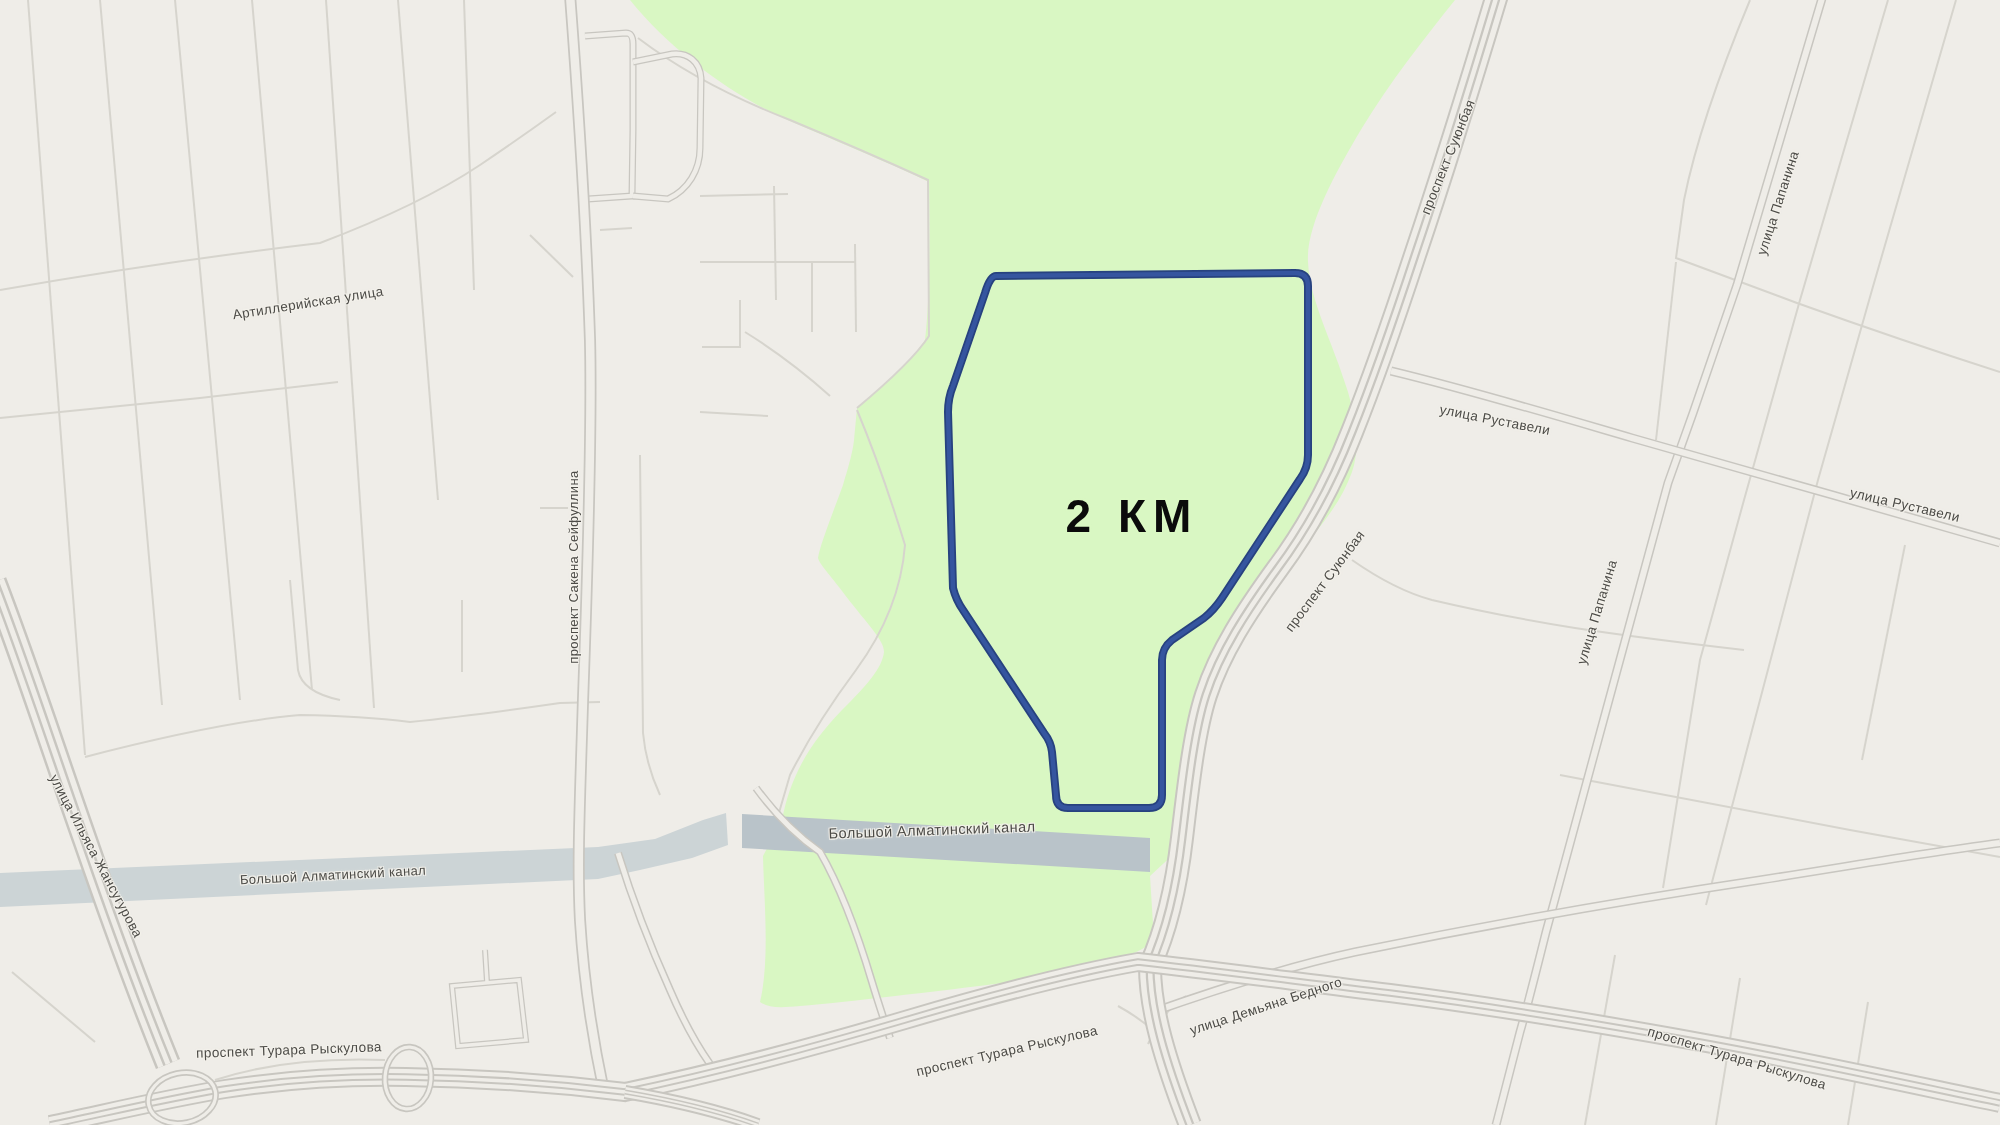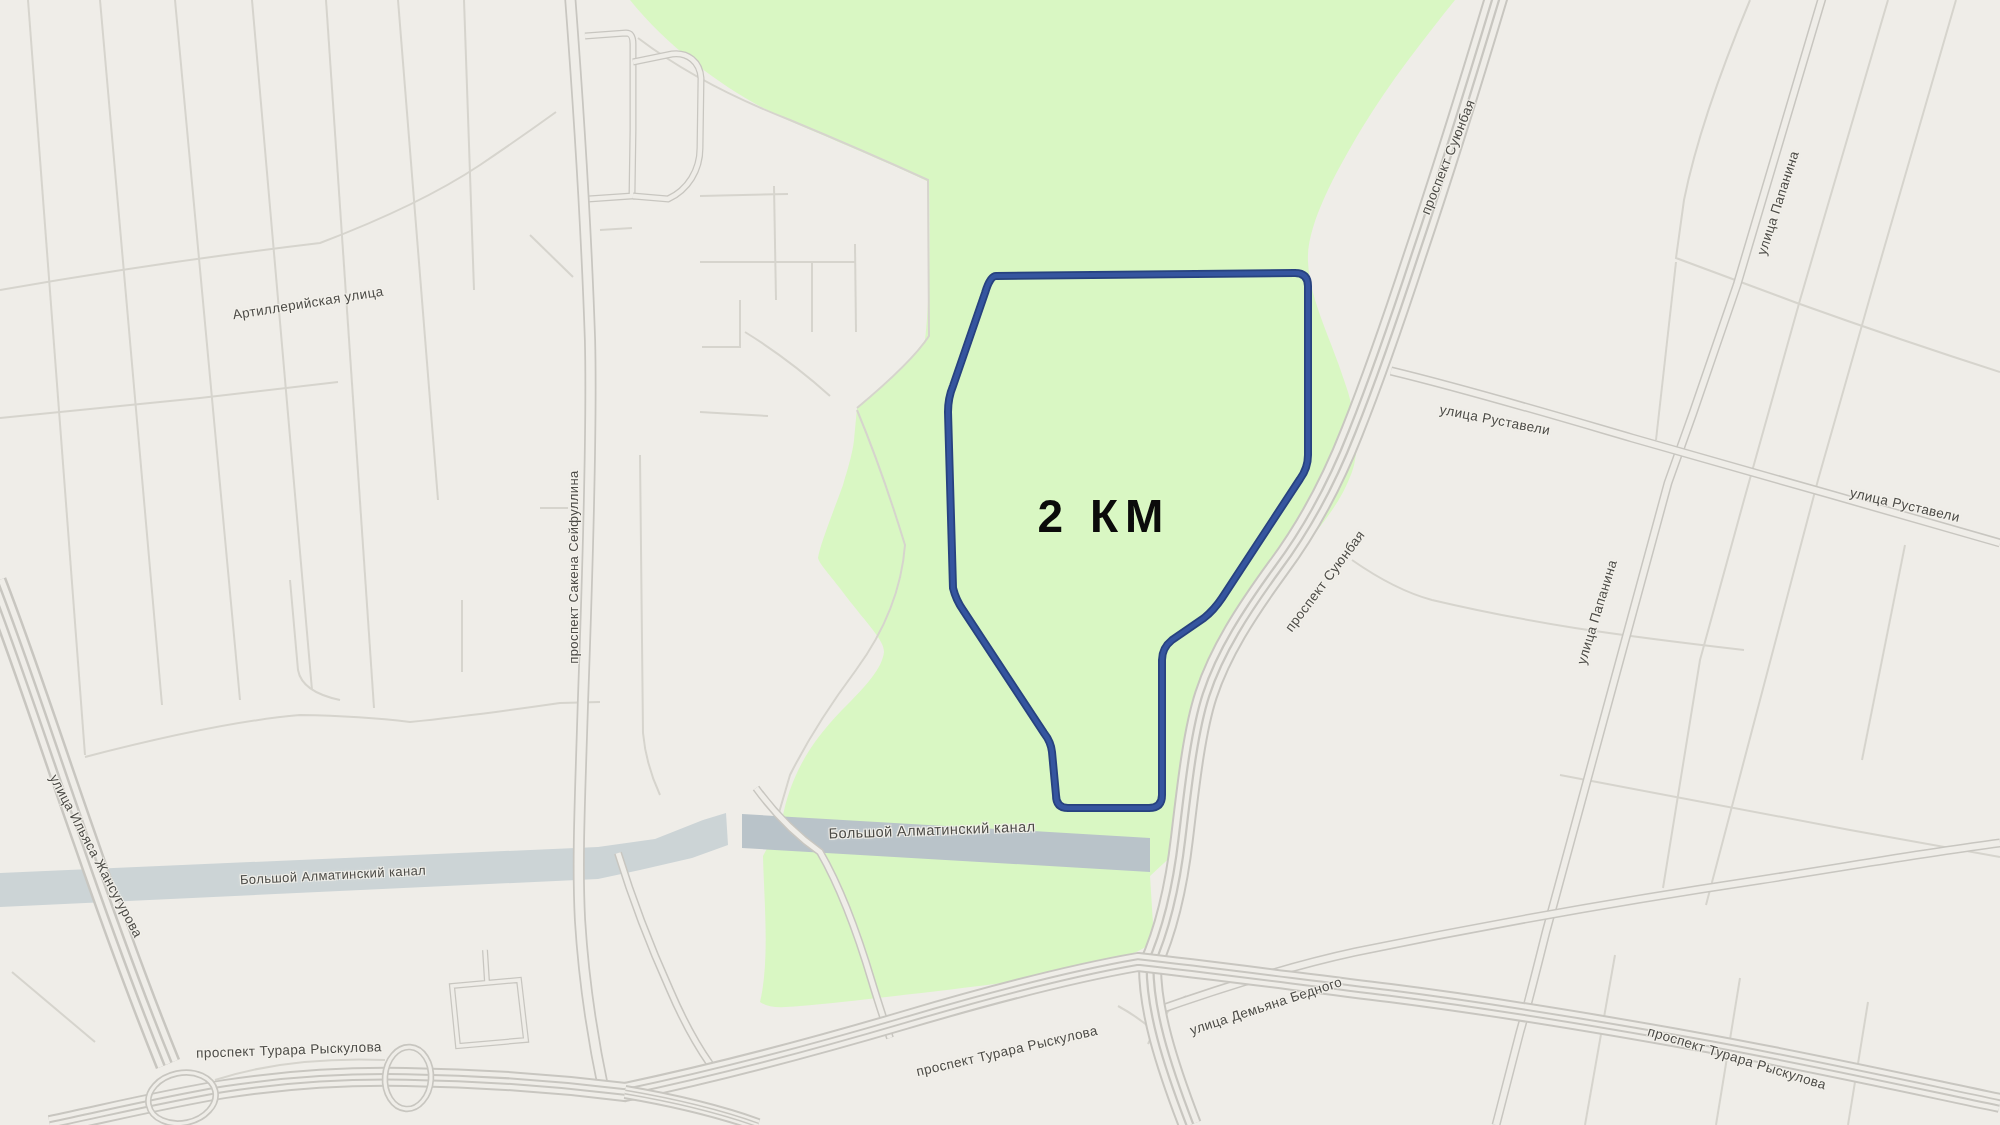--- a/index.html
+++ b/index.html
@@ -30,20 +30,21 @@
   .map-label.distance{
     font-size:46px;
     font-weight:800;
     letter-spacing:7px;
     color:#0b0b0b;
     text-shadow:
       -2px -2px 0 rgba(217,247,195,.8),
        2px -2px 0 rgba(217,247,195,.8),
       -2px  2px 0 rgba(217,247,195,.8),
        2px  2px 0 rgba(217,247,195,.8);
+    margin-left: 28px;
   }
 </style>
 </head>
 <body>
 
 <div id="stage">
 
   <svg width="2000" height="1125" viewBox="0 0 2000 1125">
 
     <rect x="0" y="0" width="2000" height="1125" style="fill:var(--c-bg,#efede8)"></rect>

